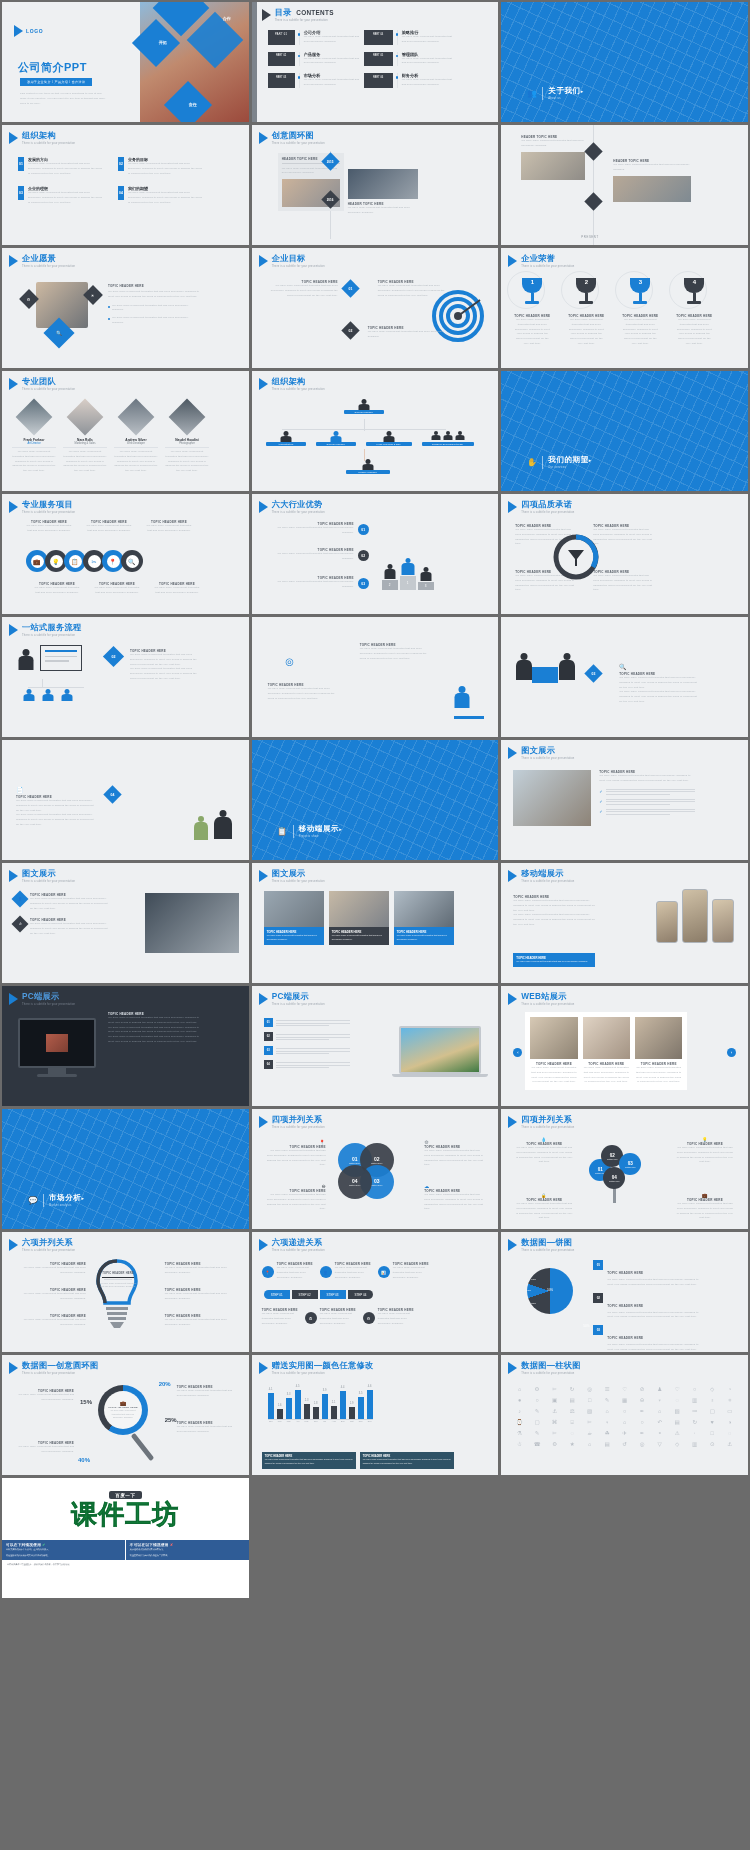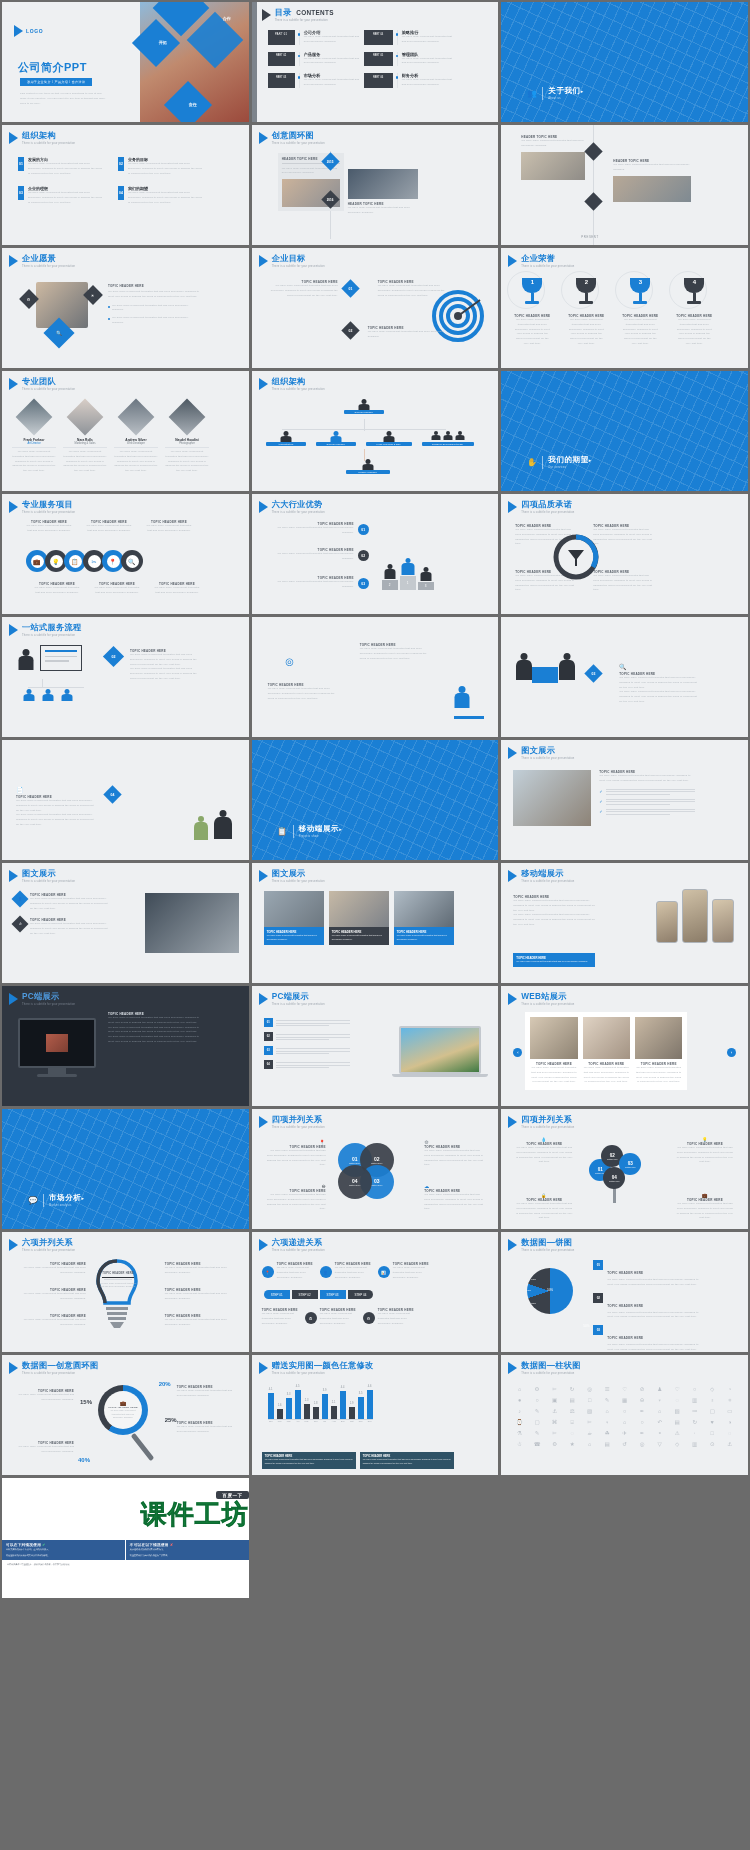--- a/index.html
+++ b/index.html
@@ -107,21 +107,21 @@
   .thanks { position:absolute; inset:0; display:flex; flex-direction:column;
      align-items:center; justify-content:center; color:#fff;
      background:linear-gradient(180deg,#2a86d8 0%,#1a6fc0 60%,#1b5ea6 100%); }
   .thanks h1 { font-size:30px; font-weight:normal; letter-spacing:1px;
      font-family:"DejaVu Serif",serif; font-style:italic; }
   .thanks .s1 { font-size:3.4px; letter-spacing:2.5px; margin-top:3px; opacity:.92; }
   .thanks .s2 { font-size:2.2px; opacity:.6; margin-top:3px; text-align:center; line-height:1.7; width:60%; }
 
   
   .ad-top { height:52%; background:#fff; display:flex; flex-direction:column;
-     align-items:flex-end; justify-content:center; }
+     align-items:center; justify-content:center; }
   .ad-baidu { background:#3a4049; color:#fff; font-size:4.6px; font-weight:bold;
      padding:1.5px 6px; border-radius:2px; letter-spacing:.5px; }
   .ad-big { color:#1f9e4b; font-size:26px; font-weight:bold; letter-spacing:1px;
      line-height:1; margin-top:2px; -webkit-text-stroke:.6px #0d6b31; }
   .ad-bar { display:flex; }
   .ad-bar>div { flex:1; background:#2f5c96; color:#fff; padding:2.5px 4px; }
   .ad-bar>div:last-child { background:#2f5c96; border-left:1px solid #fff; }
   .ad-bar b { font-size:3.6px; display:block; letter-spacing:.3px; }
   .ad-bar p { font-size:2.1px; line-height:1.9; margin-top:1.5px; opacity:.92; }
   .ad-note { font-size:2.1px; color:#6d747c; padding:3px 5px; line-height:1.8; }

